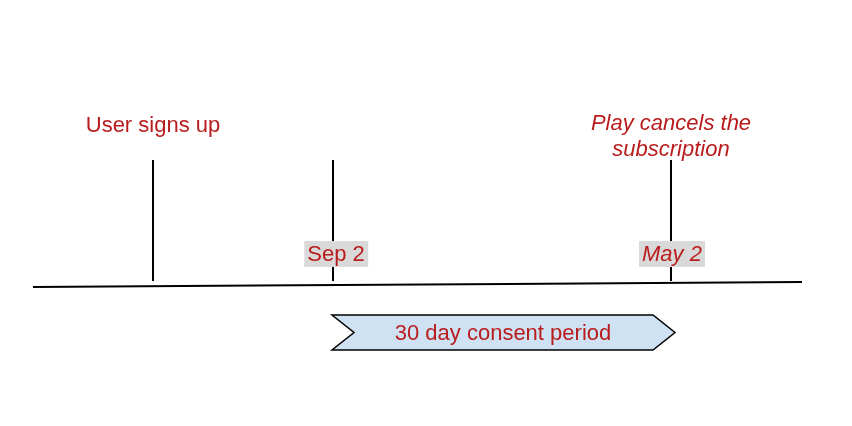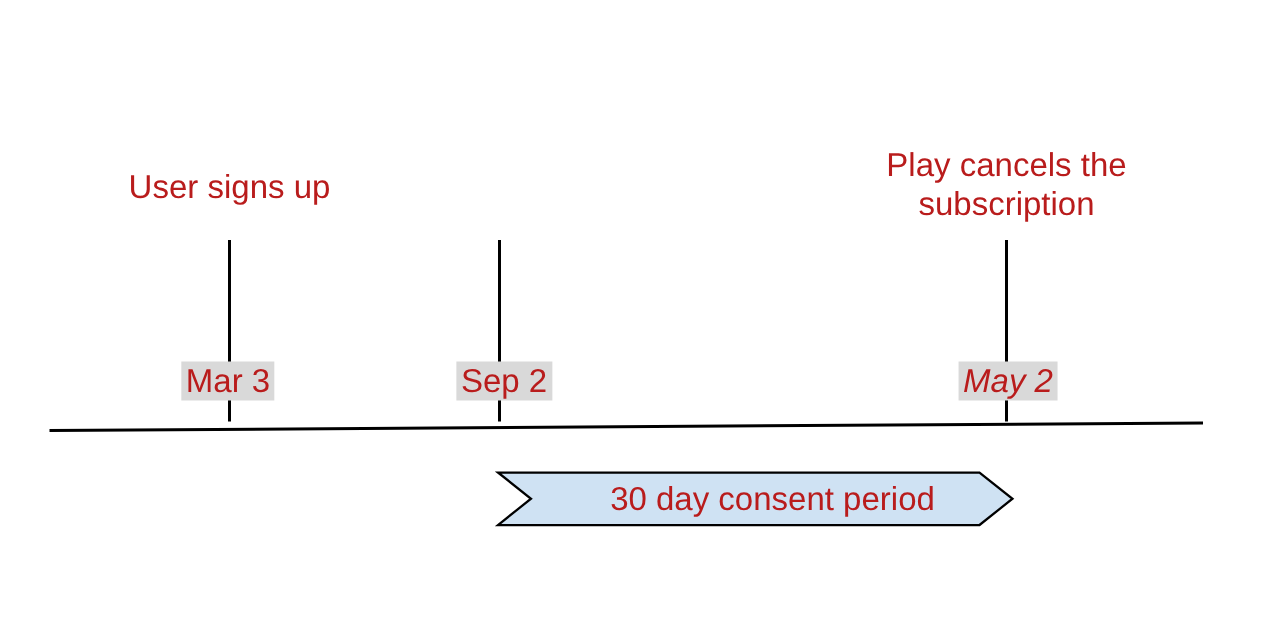--- a/index.html
+++ b/index.html
@@ -34,21 +34,21 @@
   .event-label {
     position: absolute;
     transform: translateX(-50%);
     text-align: center;
     font-size: 22px;
     line-height: 26px;
     white-space: pre-line;
   }
   #event-label-0 { left: 153px; top: 112px; }
   #event-label-1 { left: 335px; top: 95px; }
-  #event-label-2 { left: 671px; top: 97px; }
+  #event-label-2 { left: 671px; top: 110px; font-style: italic; }
   .tick {
     position: absolute;
     top: 160px;
     width: 2px;
     height: 121px;
     background: var(--line, #000000);
   }
   #tick-0 { left: 152px; }
   #tick-1 { left: 332px; }
   #tick-2 { left: 670px; }
@@ -66,40 +66,38 @@
   #date-badge-1 { left: 336px; }
   #date-badge-2 { left: 672px; font-style: italic; }
   #banner-label {
     position: absolute;
     left: 503px;
     top: 320px;
     transform: translateX(-50%);
     font-size: 22px;
     line-height: 26px;
     white-space: nowrap;
-    margin-left: 12px;
   }
 </style>
 </head>
 <body>
 
 <div id="canvas">
 
   <svg id="layer-svg" width="852" height="426" viewBox="0 0 852 426">
     <line id="timeline-line" x1="33" y1="287" x2="802" y2="282"></line>
     <polygon id="banner-shape" points="332,315 653,315 675,332.5 653,350 332,350 354,332.5"></polygon>
   </svg>
 
   <div class="event-label" id="event-label-0">User signs up</div>
   <div class="event-label" id="event-label-2">Play cancels the
 subscription</div>
 
   <div class="tick" id="tick-0"></div>
   <div class="tick" id="tick-1"></div>
   <div class="tick" id="tick-2"></div>
 
-  <div class="date-badge" id="date-badge-0">Mar 3</div>
   <div class="date-badge" id="date-badge-1">Sep 2</div>
   <div class="date-badge" id="date-badge-2">May 2</div>
 
   <div id="banner-label">30 day consent period</div>
 
 </div>
 
 </body></html>

